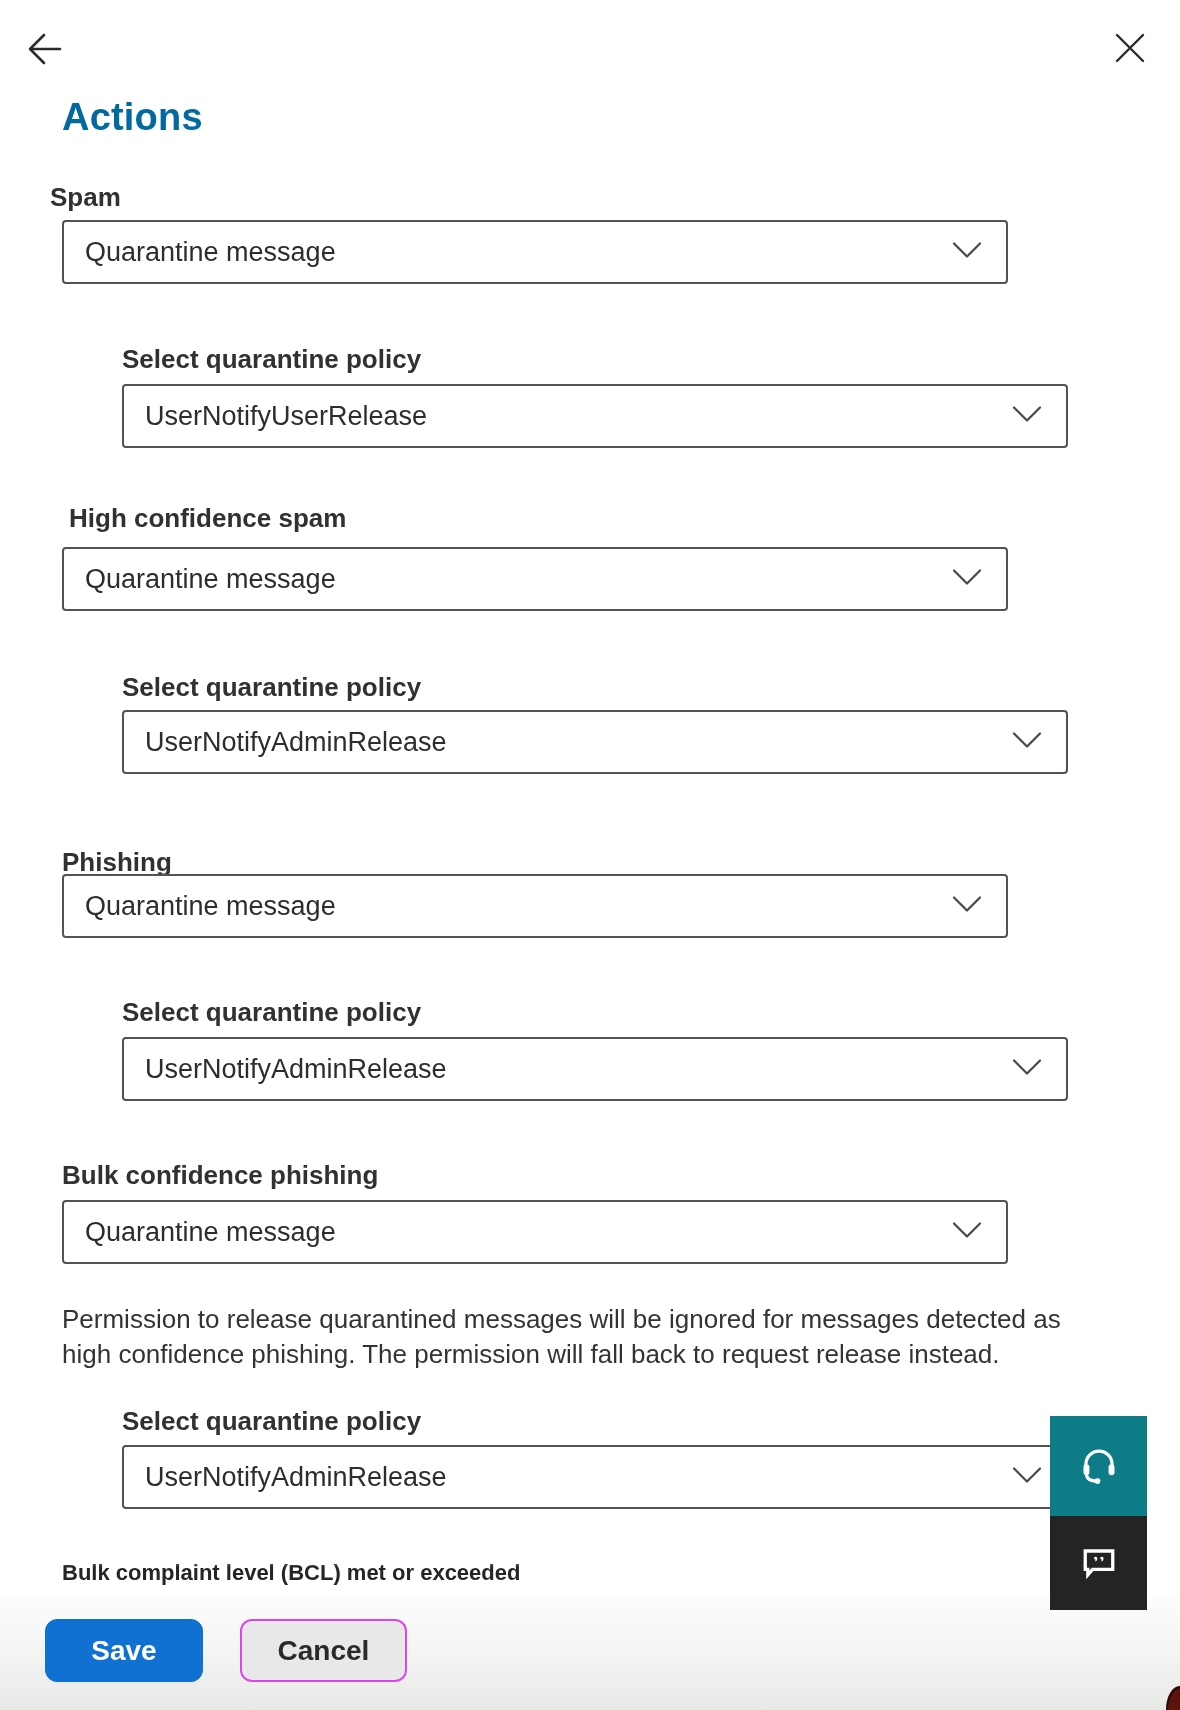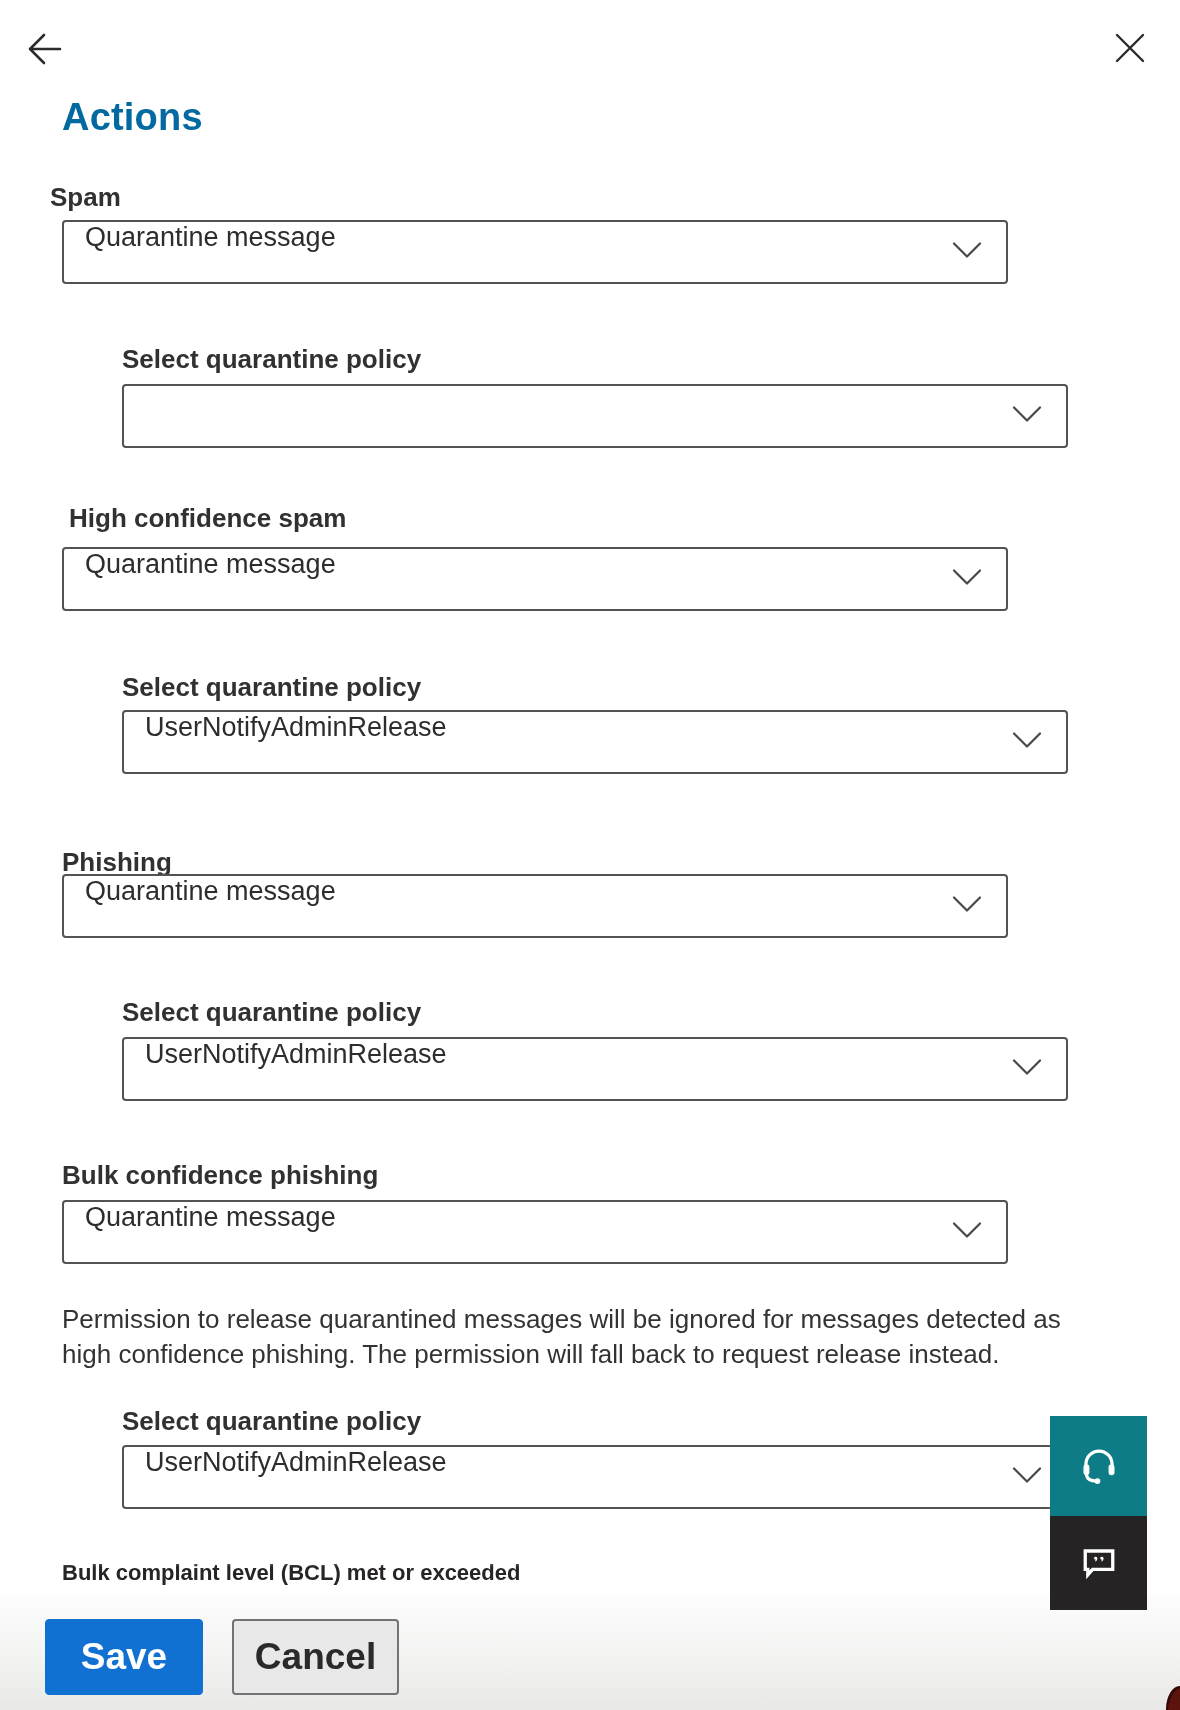--- a/index.html
+++ b/index.html
@@ -10,40 +10,40 @@
     color:#323130;
   }
   .icon-btn{position:absolute;background:none;border:none;padding:0;cursor:pointer;line-height:0;}
   #back-btn{left:26px;top:30px;}
   #close-btn{left:1115px;top:33px;}
   #page-title{position:absolute;left:62px;top:96px;font-size:38px;font-weight:700;color:#0369a1;letter-spacing:.2px;}
   .field-label{position:absolute;font-size:26px;font-weight:600;color:#323130;white-space:nowrap;}
   .dropdown{
     position:absolute;width:946px;height:64px;box-sizing:border-box;
     background:#fff;border:2px solid #55534f;border-radius:4px;
-    display:flex;align-items:flex-start;padding:0 70px 0 21px;cursor:pointer;
+    display:flex;align-items:center;padding:0 70px 0 21px;cursor:pointer;
   }
   .dd-text{font-size:27px;color:#2f2d2c;white-space:nowrap;overflow:hidden;}
   .chevron{position:absolute;right:24px;top:50%;transform:translateY(-50%);}
   #note-text{
     position:absolute;left:62px;top:1302px;width:1004px;
     font-size:26px;line-height:35px;color:#343332;
   }
   #bcl-heading{position:absolute;left:62px;top:1560px;font-size:22px;font-weight:600;color:#262524;white-space:nowrap;}
   #bcl-fade{position:absolute;left:0;top:1552px;width:100%;height:15px;
     background:linear-gradient(#ffffff, rgba(255,255,255,0));pointer-events:none;}
   #footer-bg{position:absolute;left:0;top:1594px;width:100%;height:116px;
     background:linear-gradient(180deg,#fdfdfd 0%,#f3f3f2 55%,#e8e8e7 100%);}
   .footer-btn{
-    position:absolute;top:1619px;height:76px;box-sizing:border-box;
-    font-family:"Liberation Sans", sans-serif;font-size:37px;font-weight:600;
-    border-radius:4px;cursor:pointer;
+    position:absolute;top:1619px;height:63px;box-sizing:border-box;
+    font-family:"Liberation Sans", sans-serif;font-size:28px;font-weight:600;
+    border-radius:12px;cursor:pointer;
   }
   #save-btn{left:45px;width:158px;background:#1071d3;border:1px solid #1071d3;color:#ffffff;}
-  #cancel-btn{left:232px;width:167px;background:#e9e8e8;border:2px solid #737373;color:#2b2a29;}
+  #cancel-btn{left:240px;width:167px;background:#e9e8e8;border:2px solid #d946ef;color:#2b2a29;}
   .float-btn{position:absolute;left:1050px;width:97px;border:none;cursor:pointer;
     display:flex;align-items:center;justify-content:center;padding:0;}
   #support-btn{top:1416px;height:100px;background:#0e7c87;}
   #feedback-btn{top:1516px;height:94px;background:#252323;}
   #corner-artifact{
     position:absolute;right:0;bottom:0;width:14px;height:24px;
     background:#5c120d;border-top-left-radius:14px 24px;
     box-shadow:inset 2px 2px 0 rgba(0,0,0,.45);
   }
 </style>
@@ -71,20 +71,21 @@
 <div id="fields-root">
     <div class="field-label" style="left: 50px; top: 182px;">Spam</div>
     <div class="dropdown" style="left: 62px; top: 220px;">
       <span class="dd-text">Quarantine message</span>
       <span class="chevron"><svg width="30" height="17" viewBox="0 0 30 17">
           <path d="M2 2 L15 15 L28 2" fill="none" stroke="#4a4846" stroke-width="2.2" stroke-linecap="round" stroke-linejoin="round"></path>
         </svg></span>
     </div>
     <div class="field-label" style="left: 122px; top: 344px;">Select quarantine policy</div>
     <div class="dropdown" style="left: 122px; top: 384px;">
+      <span class="dd-text">UserNotifyUserRelease</span>
       <span class="chevron"><svg width="30" height="17" viewBox="0 0 30 17">
           <path d="M2 2 L15 15 L28 2" fill="none" stroke="#4a4846" stroke-width="2.2" stroke-linecap="round" stroke-linejoin="round"></path>
         </svg></span>
     </div>
     <div class="field-label" style="left: 62px; top: 503px; margin-left: 7px;">High confidence spam</div>
     <div class="dropdown" style="left: 62px; top: 547px;">
       <span class="dd-text">Quarantine message</span>
       <span class="chevron"><svg width="30" height="17" viewBox="0 0 30 17">
           <path d="M2 2 L15 15 L28 2" fill="none" stroke="#4a4846" stroke-width="2.2" stroke-linecap="round" stroke-linejoin="round"></path>
         </svg></span>

